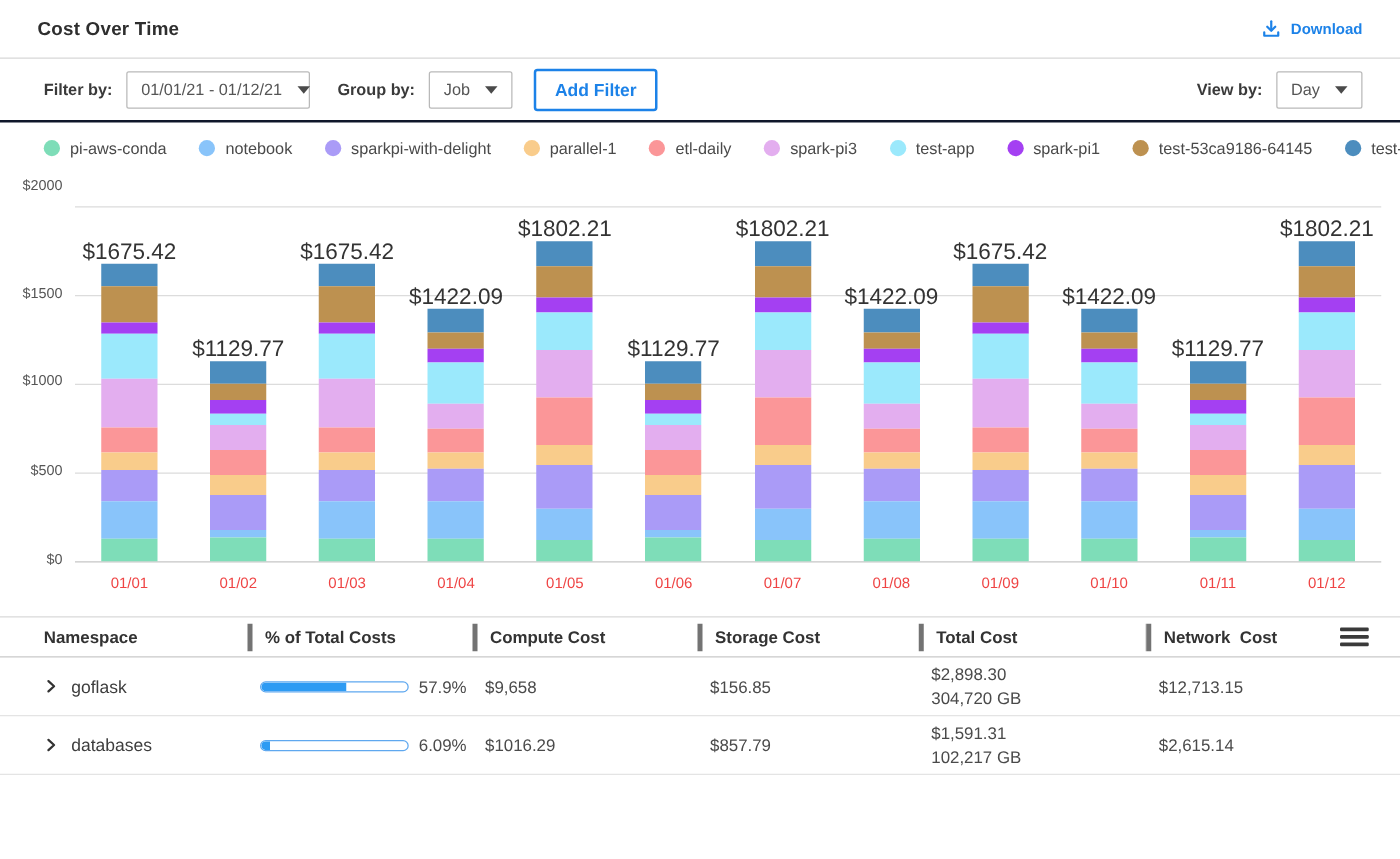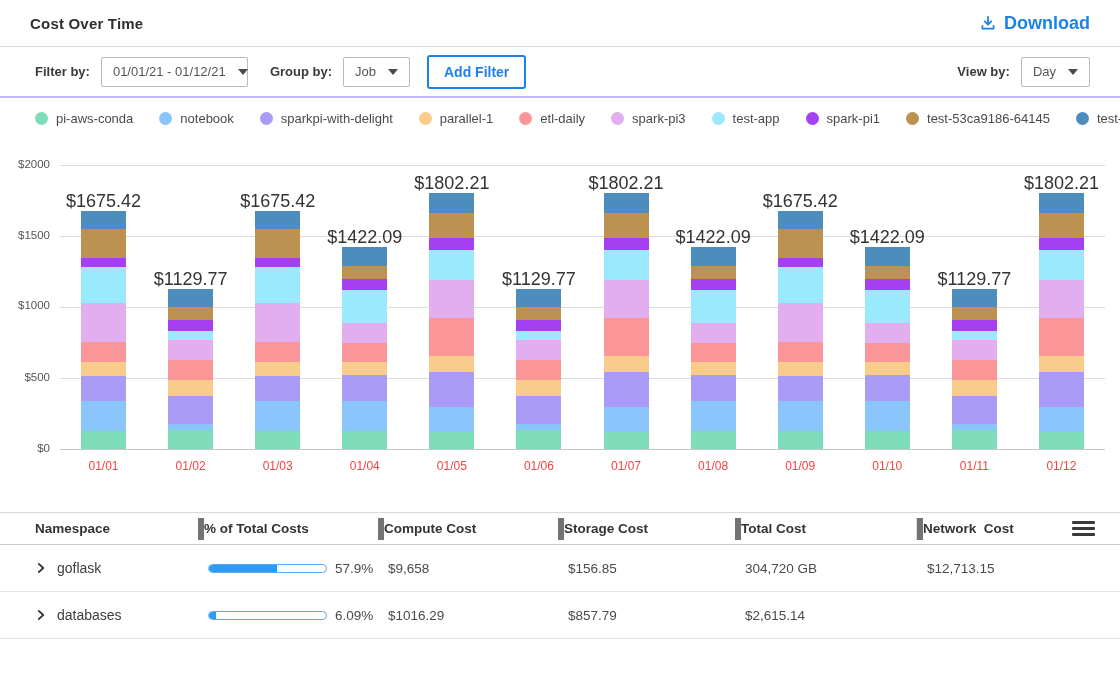--- a/index.html
+++ b/index.html
@@ -6,25 +6,25 @@
   html,body { width:1120px; height:687px; overflow:hidden; background:#fff;
     font-family:"Liberation Sans", sans-serif; color:#333; }
 
   .app { width:1120px; height:687px; background:#fff; }
 
   
   .hdr { height:47px; display:flex; align-items:center; justify-content:space-between;
          padding:0 30px; border-bottom:1px solid #d8d8d8; }
   .title { font-size:15px; font-weight:700; color:#2e2e2e; letter-spacing:.2px; }
   .download { display:flex; align-items:center; gap:8px; color:#1c82e8; font-weight:700;
-              font-size:18px; cursor:pointer; }
+              font-size:12px; cursor:pointer; }
 
   
   .filterbar { height:51px; display:flex; align-items:center; padding:0 30px 0 35px;
-               border-bottom:2px solid #c4b5fd; }
+               border-bottom:2px solid #0f172a; }
   .flabel { font-weight:700; font-size:13px; color:#3a3a3a; margin-right:11px; white-space:nowrap; }
   .select { display:flex; align-items:center; justify-content:space-between; gap:12px;
             height:30px; border:1px solid #b9b9b9; border-radius:2px; background:#fff;
             padding:0 11px; font-size:13px; color:#555; cursor:pointer; white-space:nowrap; }
   .select.wdate { width:147px; }
   .caret { width:0; height:0; border-left:5px solid transparent; border-right:5px solid transparent;
            border-top:6px solid #4a4a4a; display:inline-block; }
   .gbl { margin-left:22px; }
   .addfilter { margin-left:17px; background:#fff; border:2px solid #1c82e8; border-radius:3px;
                color:#1c82e8; font-weight:700; font-size:14px; padding:7px 15px; cursor:pointer;
@@ -42,27 +42,27 @@
   .chart { position:relative; height:344px; margin-top:2px; }
   .gridline { position:absolute; left:60px; width:1045px; height:1px; background:#dcdcdc; }
   .gridline.base { background:#c6c6c6; }
   .ytick { position:absolute; left:0; width:50px; text-align:right; font-size:11.5px; color:#555; }
   .bar { position:absolute; display:flex; flex-direction:column; justify-content:flex-end; }
   .seg { width:100%; }
   .bar-total { position:absolute; text-align:center; font-size:18px; color:#333; }
   .xtick { position:absolute; text-align:center; font-size:12px; color:#ef4444; }
 
   
-  .table { margin-top:31px; }
+  .table { margin-top:12px; }
   .t-head { display:grid; grid-template-columns:163px 180px 180px 177px 182px 1fr;
             padding:0 15px 0 35px; height:33px; align-items:center;
             border-top:1px solid #d9d9d9; border-bottom:1px solid #c9c9c9; }
   .t-hcell { display:flex; align-items:center; justify-content:space-between; height:22px;
-             font-weight:700; font-size:13.5px; color:#333; 
-             border-left:6px solid #737373; white-space:pre; }
+             font-weight:700; font-size:13.5px; color:#333; padding-left:10px;
+             border-left:4px solid #737373; white-space:pre; }
   .t-hcell:first-child { border-left:none; padding-left:0; }
   .t-hcell.last { border-right:1px solid #e0e0e0; }
   .burger { display:flex; flex-direction:column; gap:3px; margin-right:10px; cursor:pointer; }
   .burger span { display:block; width:23px; height:3px; background:#3a3a3a; border-radius:1px; }
 
   .t-row { display:grid; grid-template-columns:163px 180px 180px 177px 182px 1fr;
            padding:0 15px 0 35px; height:47px; align-items:center;
            border-bottom:1px solid #e4e4e4; font-size:13.5px; color:#4a4a4a; }
   .t-cell { padding-left:10px; }
   .ns-cell { display:flex; align-items:center; gap:10px; padding-left:0; font-size:14px; color:#3d3d3d; }
@@ -159,21 +159,21 @@
   <div class="chart" id="chart">
       <div class="gridline base" style="top: 312px;"></div>
       <div class="ytick" style="top: 305px;">$0</div>
       <div class="gridline" style="top: 241px;"></div>
       <div class="ytick" style="top: 234px;">$500</div>
       <div class="gridline" style="top: 170px;"></div>
       <div class="ytick" style="top: 162px;">$1000</div>
       <div class="gridline" style="top: 99px;"></div>
       <div class="ytick" style="top: 92px;">$1500</div>
       <div class="gridline" style="top: 28px;"></div>
-      <div class="ytick" style="top: 21px;">$2000</div>
+      <div class="ytick" style="top: 6px;">$2000</div>
       <div class="bar" style="left: 81.0417px; top: 28px; height: 284px; width: 45px;">
         <div class="seg" style="height: 17.9914px; background: rgb(76, 141, 190);"></div>
         <div class="seg" style="height: 28.7834px; background: rgb(189, 145, 80);"></div>
         <div class="seg" style="height: 9.301px; background: rgb(164, 64, 242);"></div>
         <div class="seg" style="height: 35.713px; background: rgb(155, 233, 252);"></div>
         <div class="seg" style="height: 39.1068px; background: rgb(227, 174, 239);"></div>
         <div class="seg" style="height: 19.7806px; background: rgb(251, 150, 152);"></div>
         <div class="seg" style="height: 13.7314px; background: rgb(249, 204, 139);"></div>
         <div class="seg" style="height: 25.9718px; background: rgb(170, 155, 247);"></div>
         <div class="seg" style="height: 29.5218px; background: rgb(137, 196, 250);"></div>
@@ -358,20 +358,21 @@
           </div>
           <div class="t-cell pct-cell">
             <div class="pill">
               <div class="pill-fill" style="width: 57.9%;"></div>
             </div>
             <span>57.9%</span>
           </div>
           <div class="t-cell">$9,658</div>
           <div class="t-cell">$156.85</div>
           <div class="t-cell net-cell">
+            <div>$2,898.30</div>
             <div>304,720 GB</div>
           </div>
           <div class="t-cell">$12,713.15</div>
         </div>
         <div class="t-row">
           <div class="t-cell ns-cell">
             <div class="chev">
               <svg width="12" height="12" viewBox="0 0 16 16" fill="none" stroke="#333" stroke-width="2.4" stroke-linecap="round" stroke-linejoin="round">
                 <path d="M5 2.5 L11 8 L5 13.5"></path>
               </svg>
@@ -379,18 +380,22 @@
             <span>databases</span>
           </div>
           <div class="t-cell pct-cell">
             <div class="pill">
               <div class="pill-fill" style="width: 6.09%;"></div>
             </div>
             <span>6.09%</span>
           </div>
           <div class="t-cell">$1016.29</div>
           <div class="t-cell">$857.79</div>
+          <div class="t-cell net-cell">
+            <div>$1,591.31</div>
+            <div>102,217 GB</div>
+          </div>
           <div class="t-cell">$2,615.14</div>
         </div>
       </div>
   </div>
 
 </div>
 
 </body></html>

